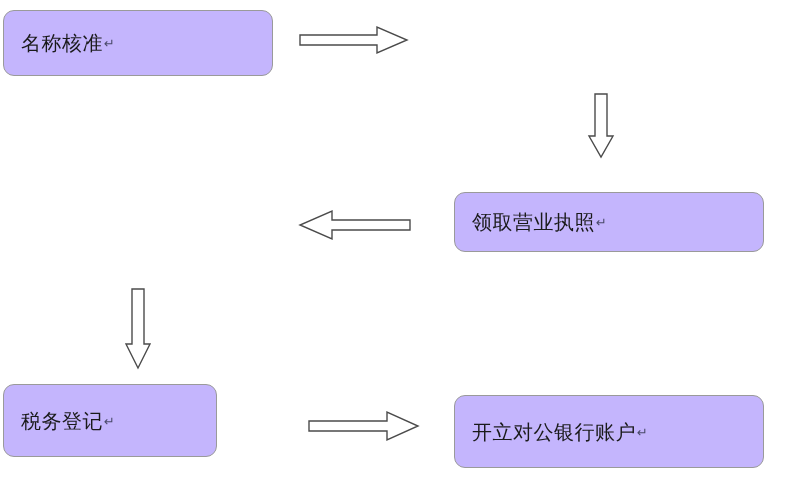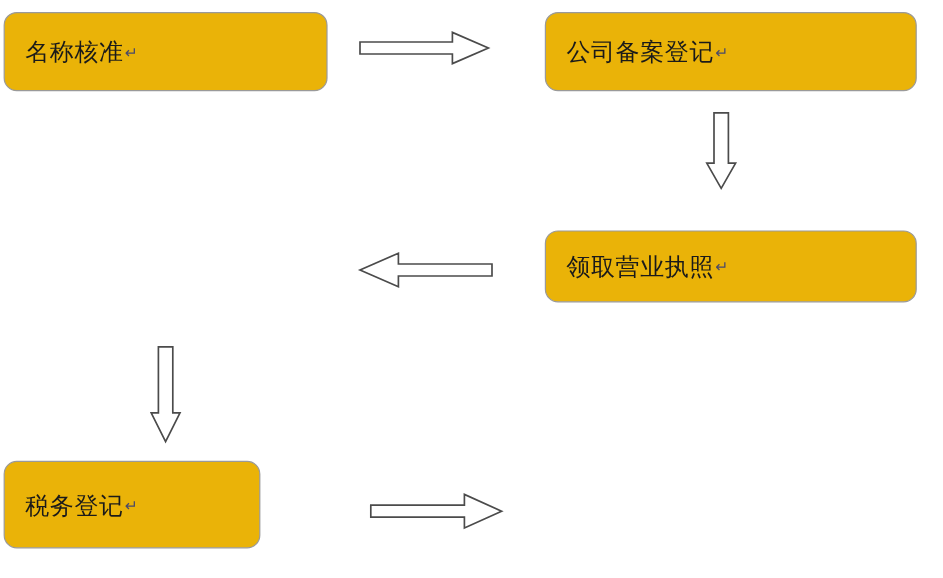--- a/index.html
+++ b/index.html
@@ -15,21 +15,21 @@
     width: 786px;
     height: 482px;
     background: #ffffff;
     overflow: hidden;
   }
 
   
   .node {
     position: absolute;
     box-sizing: border-box;
-    background: #eab308;
+    background: #c4b5fd;
     border: 1px solid #9a9a9a;
     border-radius: 11px;
     display: flex;
     align-items: center;
     justify-content: flex-start;
   }
   .node .node-label {
     font-size: 20px;
     line-height: 1;
     color: #1a1a1a;
@@ -81,23 +81,20 @@
   <div class="node" id="node-name-approval">
     <span class="node-label"><span>名称核准</span><span class="pilcrow">↵</span></span>
   </div>
 
   <div class="connector" id="arrow-name-to-filing">
     <svg width="110" height="30" viewBox="0 0 110 30" aria-hidden="true">
       <path class="arrow-shape" d="M1,10 L78,10 L78,2 L108,15 L78,28 L78,20 L1,20 Z"></path>
     </svg>
   </div>
 
-  <div class="node" id="node-company-filing">
-    <span class="node-label"><span>公司备案登记</span><span class="pilcrow">↵</span></span>
-  </div>
 
   <div class="connector" id="arrow-filing-to-license">
     <svg width="26" height="66" viewBox="0 0 26 66" aria-hidden="true">
       <path class="arrow-shape" d="M7,1 L19,1 L19,43 L25,43 L13,64 L1,43 L7,43 Z"></path>
     </svg>
   </div>
 
 
   <div class="connector" id="arrow-license-to-seal">
     <svg width="112" height="32" viewBox="0 0 112 32" aria-hidden="true">
@@ -118,14 +115,17 @@
   <div class="node" id="node-tax-reg">
     <span class="node-label"><span>税务登记</span><span class="pilcrow">↵</span></span>
   </div>
 
   <div class="connector" id="arrow-tax-to-bank">
     <svg width="112" height="32" viewBox="0 0 112 32" aria-hidden="true">
       <path class="arrow-shape" d="M1,11 L79,11 L79,2 L110,16 L79,30 L79,21 L1,21 Z"></path>
     </svg>
   </div>
 
+  <div class="node" id="node-bank-account">
+    <span class="node-label"><span>开立对公银行账户</span><span class="pilcrow">↵</span></span>
+  </div>
 
 </div>
 
 </body></html>

